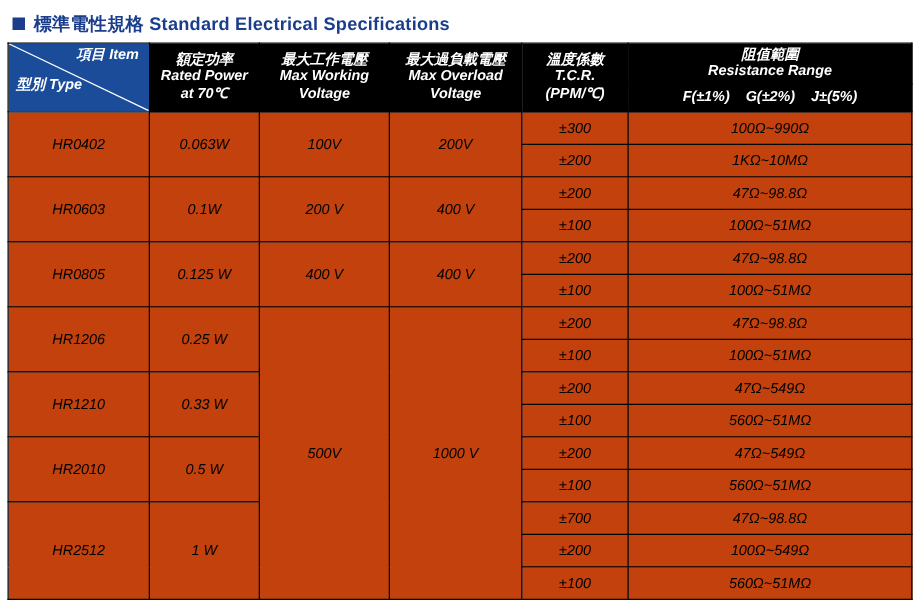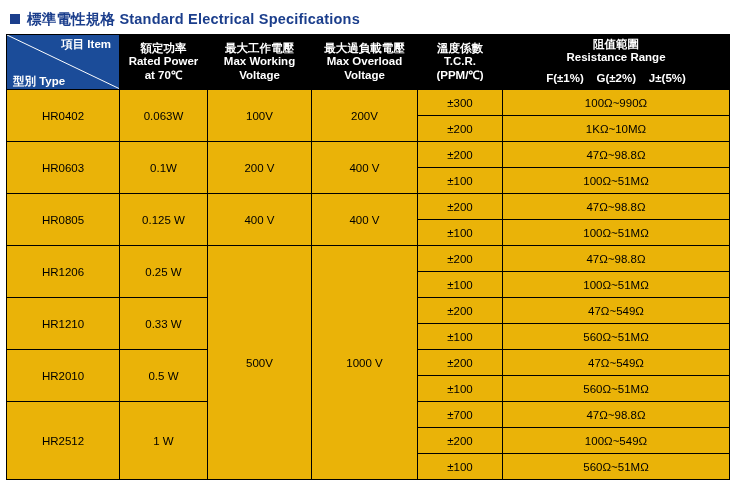--- a/index.html
+++ b/index.html
@@ -41,20 +41,21 @@
     color: #1b3e8c;
     letter-spacing: 0.2px;
     white-space: nowrap;
   }
   
   table.spec {
     border-collapse: collapse;
     width: 723px;
     margin-top: 4px;
     table-layout: fixed;
+    font-style: italic;
   }
   table.spec td, table.spec th {
     border: 1px solid #000000;
     text-align: center;
     vertical-align: middle;
     font-size: 11.5px;
     padding: 0;
   }
   thead th {
     background: #000000;
@@ -85,36 +86,36 @@
   .hdr-corner .item-lbl {
     position: absolute;
     top: 3px;
     right: 8px;
     font-size: 11.5px;
     font-weight: bold;
     white-space: nowrap;
   }
   .hdr-corner .type-lbl {
     position: absolute;
-    bottom: 1px;
+    bottom: 14px;
     left: 6px;
     font-size: 11.5px;
     font-weight: bold;
     white-space: nowrap;
   }
   .sub-hdr {
     padding: 2px 17px !important;
     font-size: 11px;
     font-weight: bold;
     line-height: 13px;
   }
   
   tbody td {
     height: 25px;
-    background: #eab308;
+    background: #c2410c;
   }
   td.type-cell {
     font-size: 12px;
   }
   td.dotted-bottom {
     border-bottom: 1px dotted #777777;
   }
   td.dotted-top {
     border-top: 1px dotted #777777;
   }

